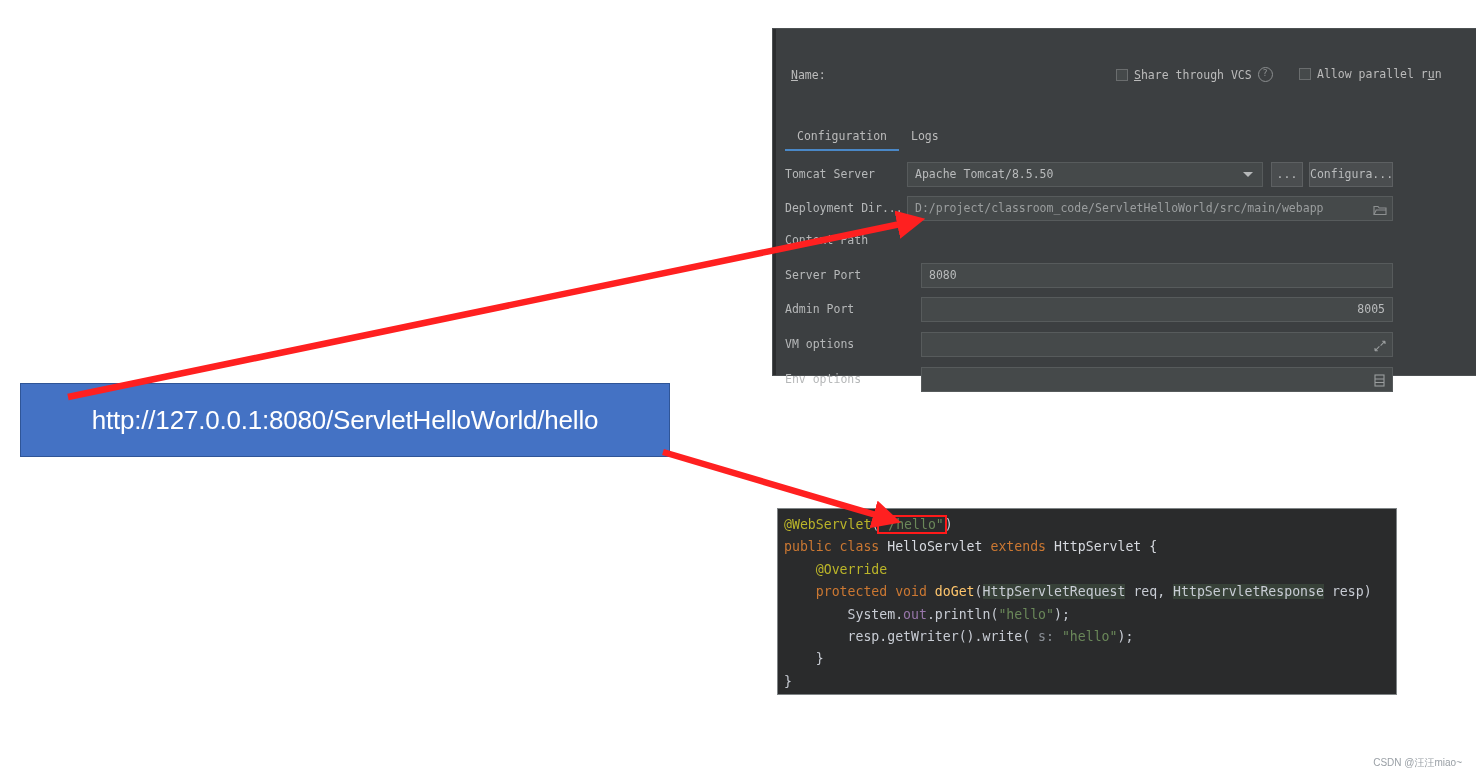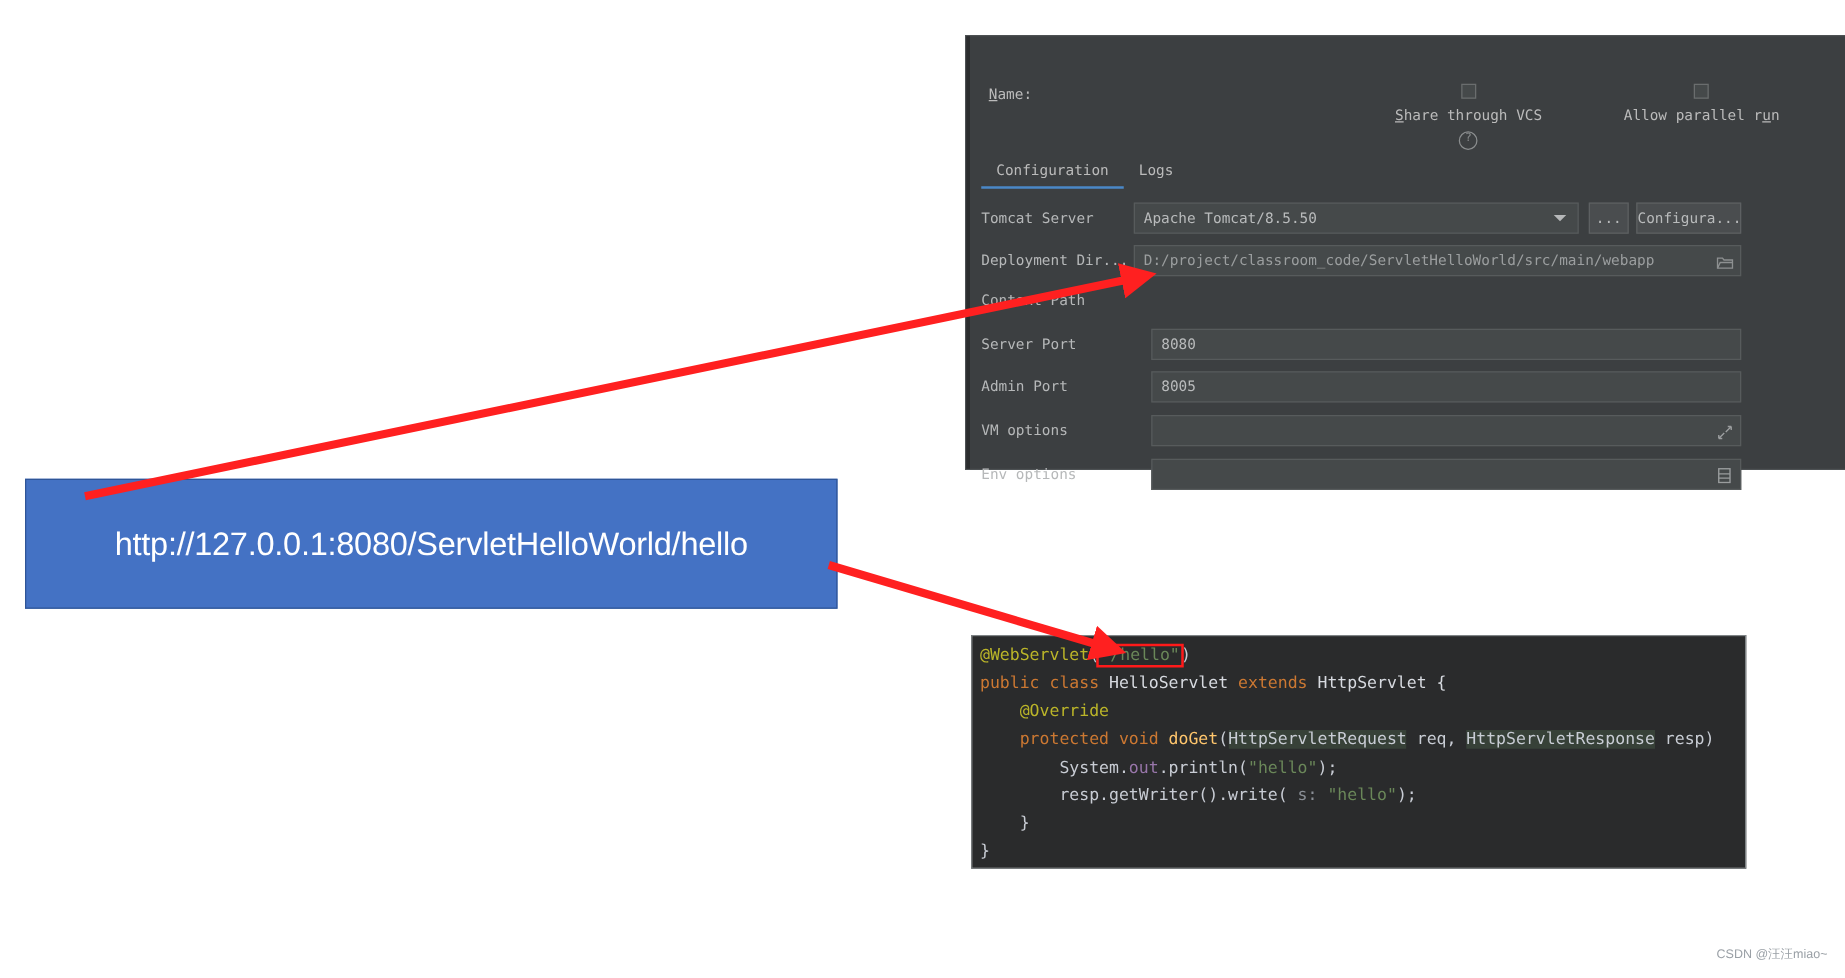--- a/index.html
+++ b/index.html
@@ -82,21 +82,20 @@
   }
   .dlg-check {
     position: absolute;
     top: 4px;
     display: flex;
     align-items: center;
     gap: 6px;
     font-size: 11.5px;
     color: #bbbbbb;
     white-space: nowrap;
-    flex-direction: column;
   }
   .cbox {
     width: 12px;
     height: 12px;
     background: #45494a;
     border: 1px solid #6a6d6e;
     box-sizing: border-box;
     display: inline-block;
     cursor: pointer;
   }
@@ -206,21 +205,21 @@
     justify-content: center;
     cursor: pointer;
   }
 
   
   #url-callout {
     position: absolute;
     left: 20px;
     top: 383px;
     width: 650px;
-    height: 104px;
+    height: 74px;
     background: #4472c4;
     border: 1px solid #2f5597;
     box-sizing: border-box;
     display: flex;
     align-items: center;
     justify-content: center;
   }
   #url-callout-text {
     color: #ffffff;
     font-size: 26px;
@@ -362,21 +361,21 @@
     <div class="form-label">Context Path</div>
   </div>
 
   <div class="form-row" style="top:234px;">
     <div class="form-label">Server Port</div>
     <div class="form-field" style="left:136px; width:472px;">8080</div>
   </div>
 
   <div class="form-row" style="top:268px;">
     <div class="form-label">Admin Port</div>
-    <div class="form-field" style="left:136px; width:472px;">8005</div>
+    <div class="form-field" style="left:136px; width:472px;text-align:right;">8005</div>
   </div>
 
   <div class="form-row" style="top:303px;">
     <div class="form-label">VM options</div>
     <div class="form-field" style="left:136px; width:472px;">
       <span></span>
       <span class="field-icon-btn">
         <svg width="12" height="12" viewBox="0 0 12 12" aria-hidden="true">
           <path d="M11 1.2L6.6 5.6M11 1.2V4M11 1.2H8.2" stroke="#9a9d9e" stroke-width="1.1" fill="none"></path>
           <path d="M1 10.8l4.4-4.4M1 10.8V8M1 10.8h2.8" stroke="#9a9d9e" stroke-width="1.1" fill="none"></path>

